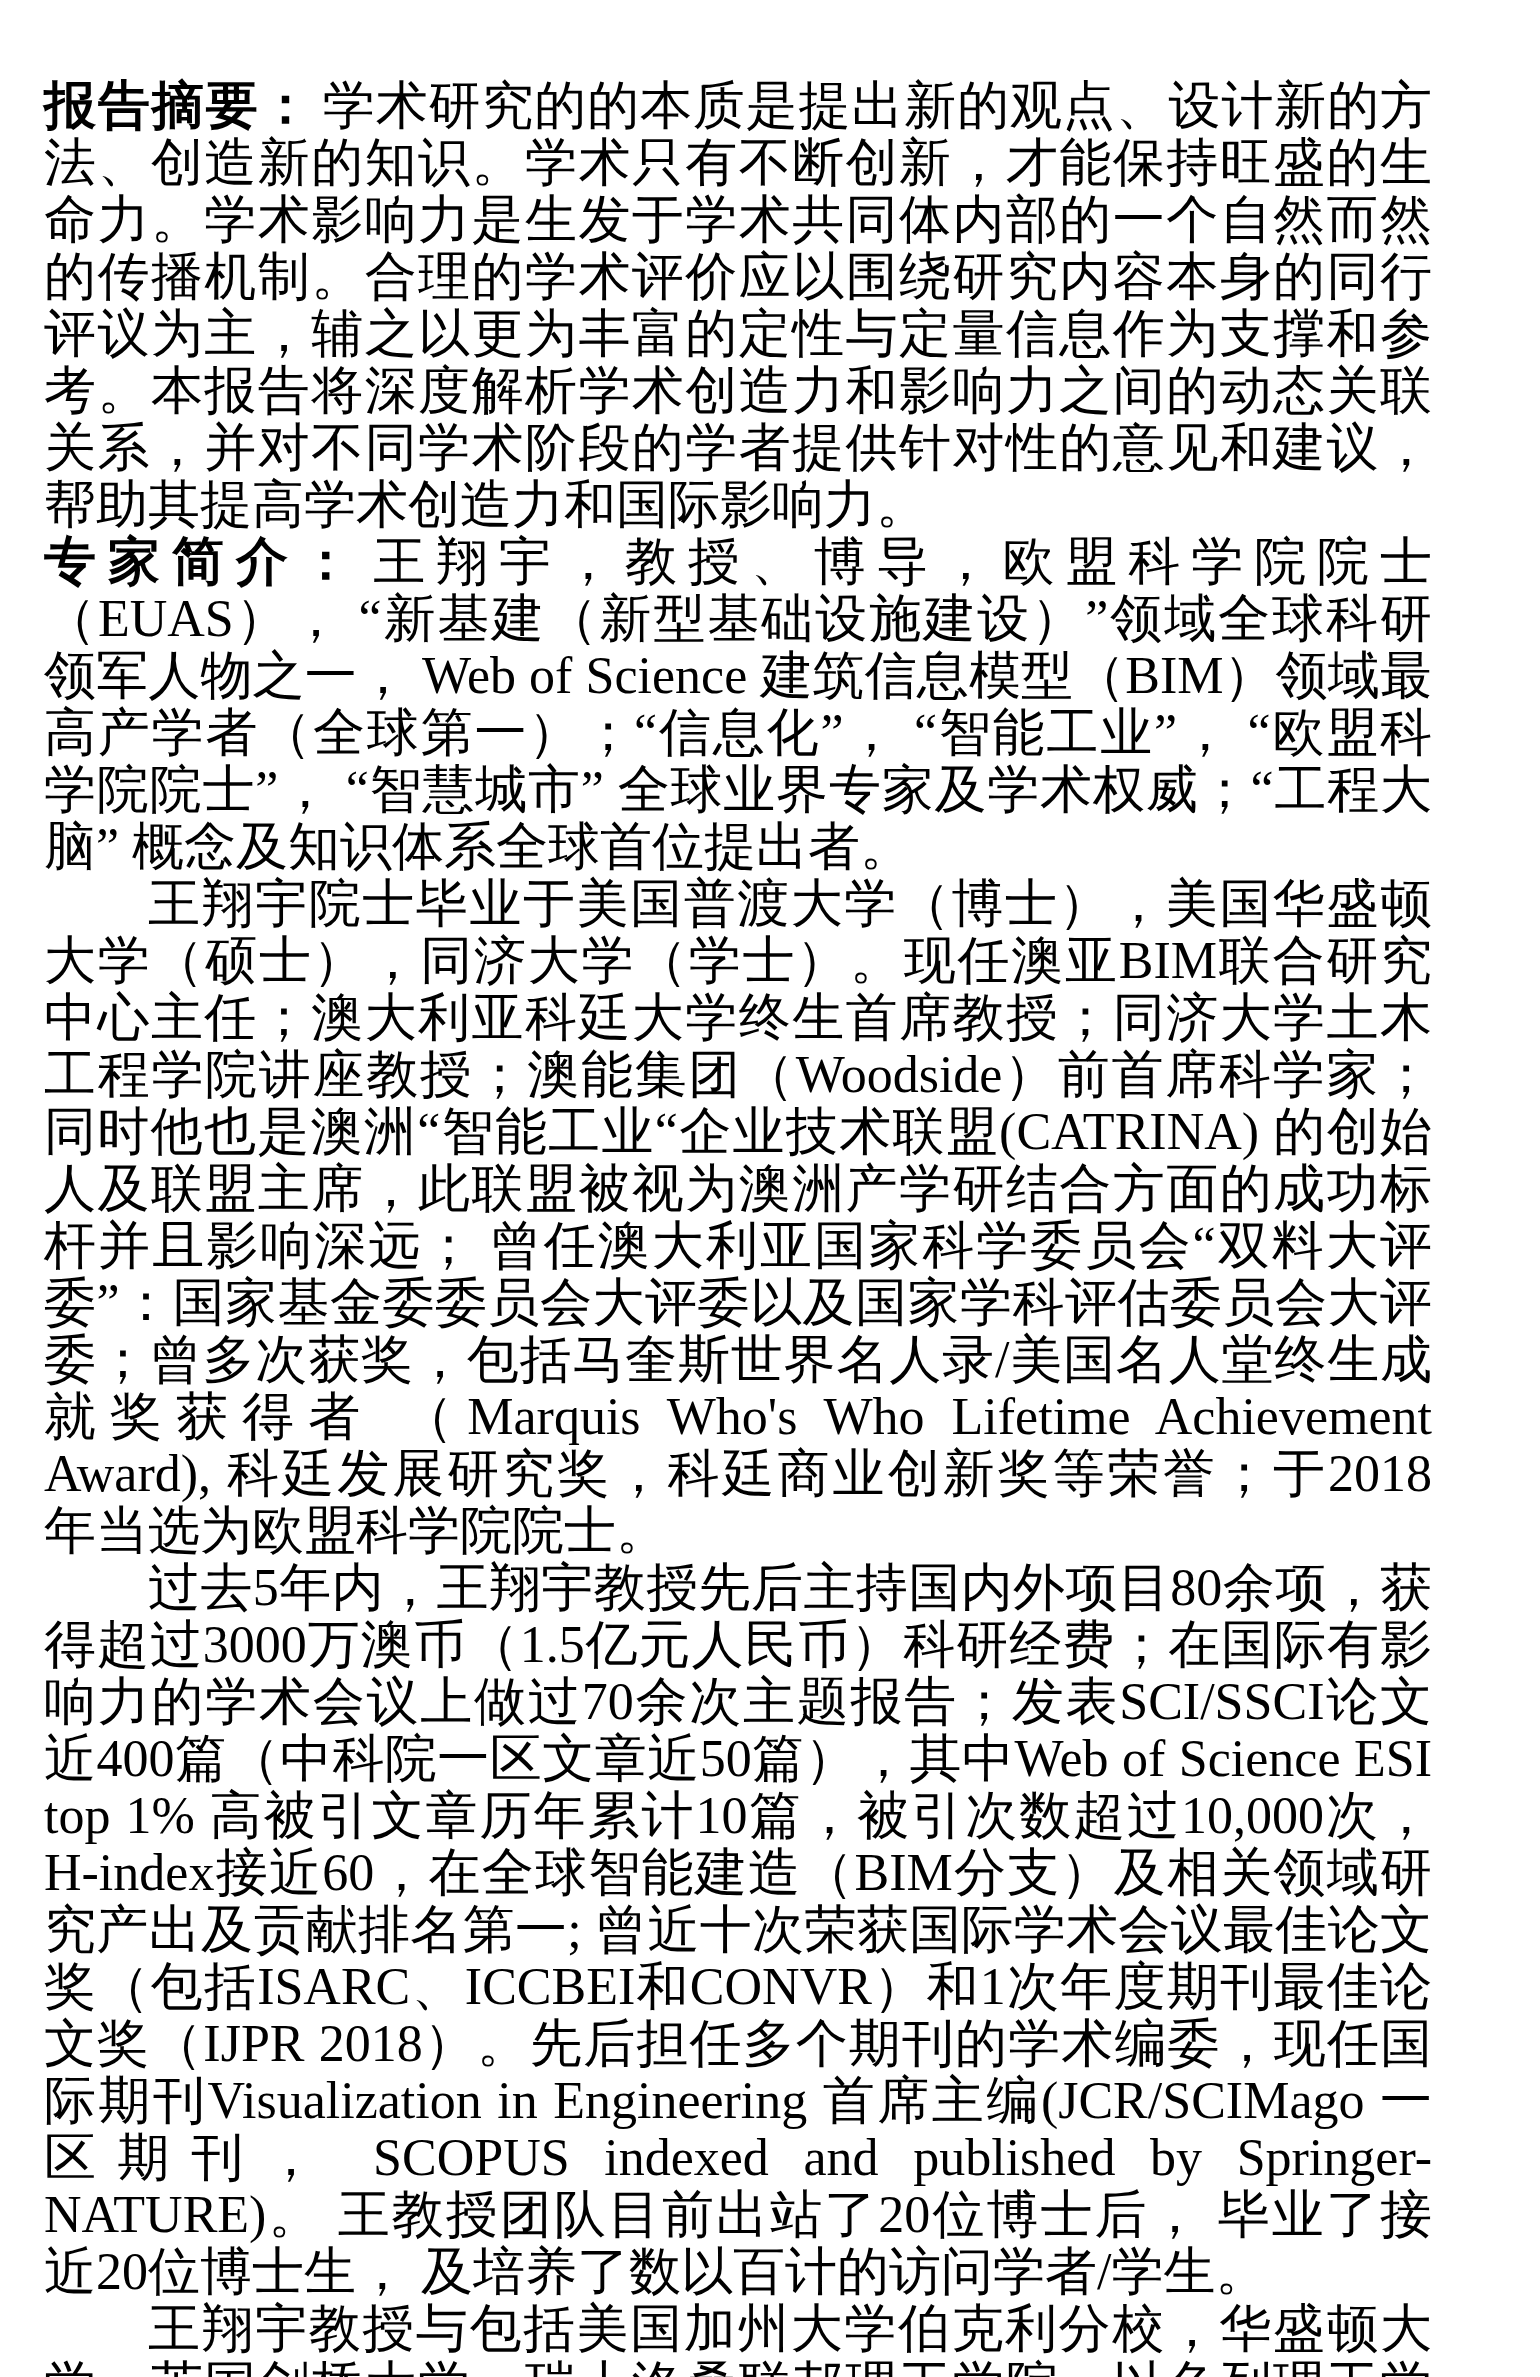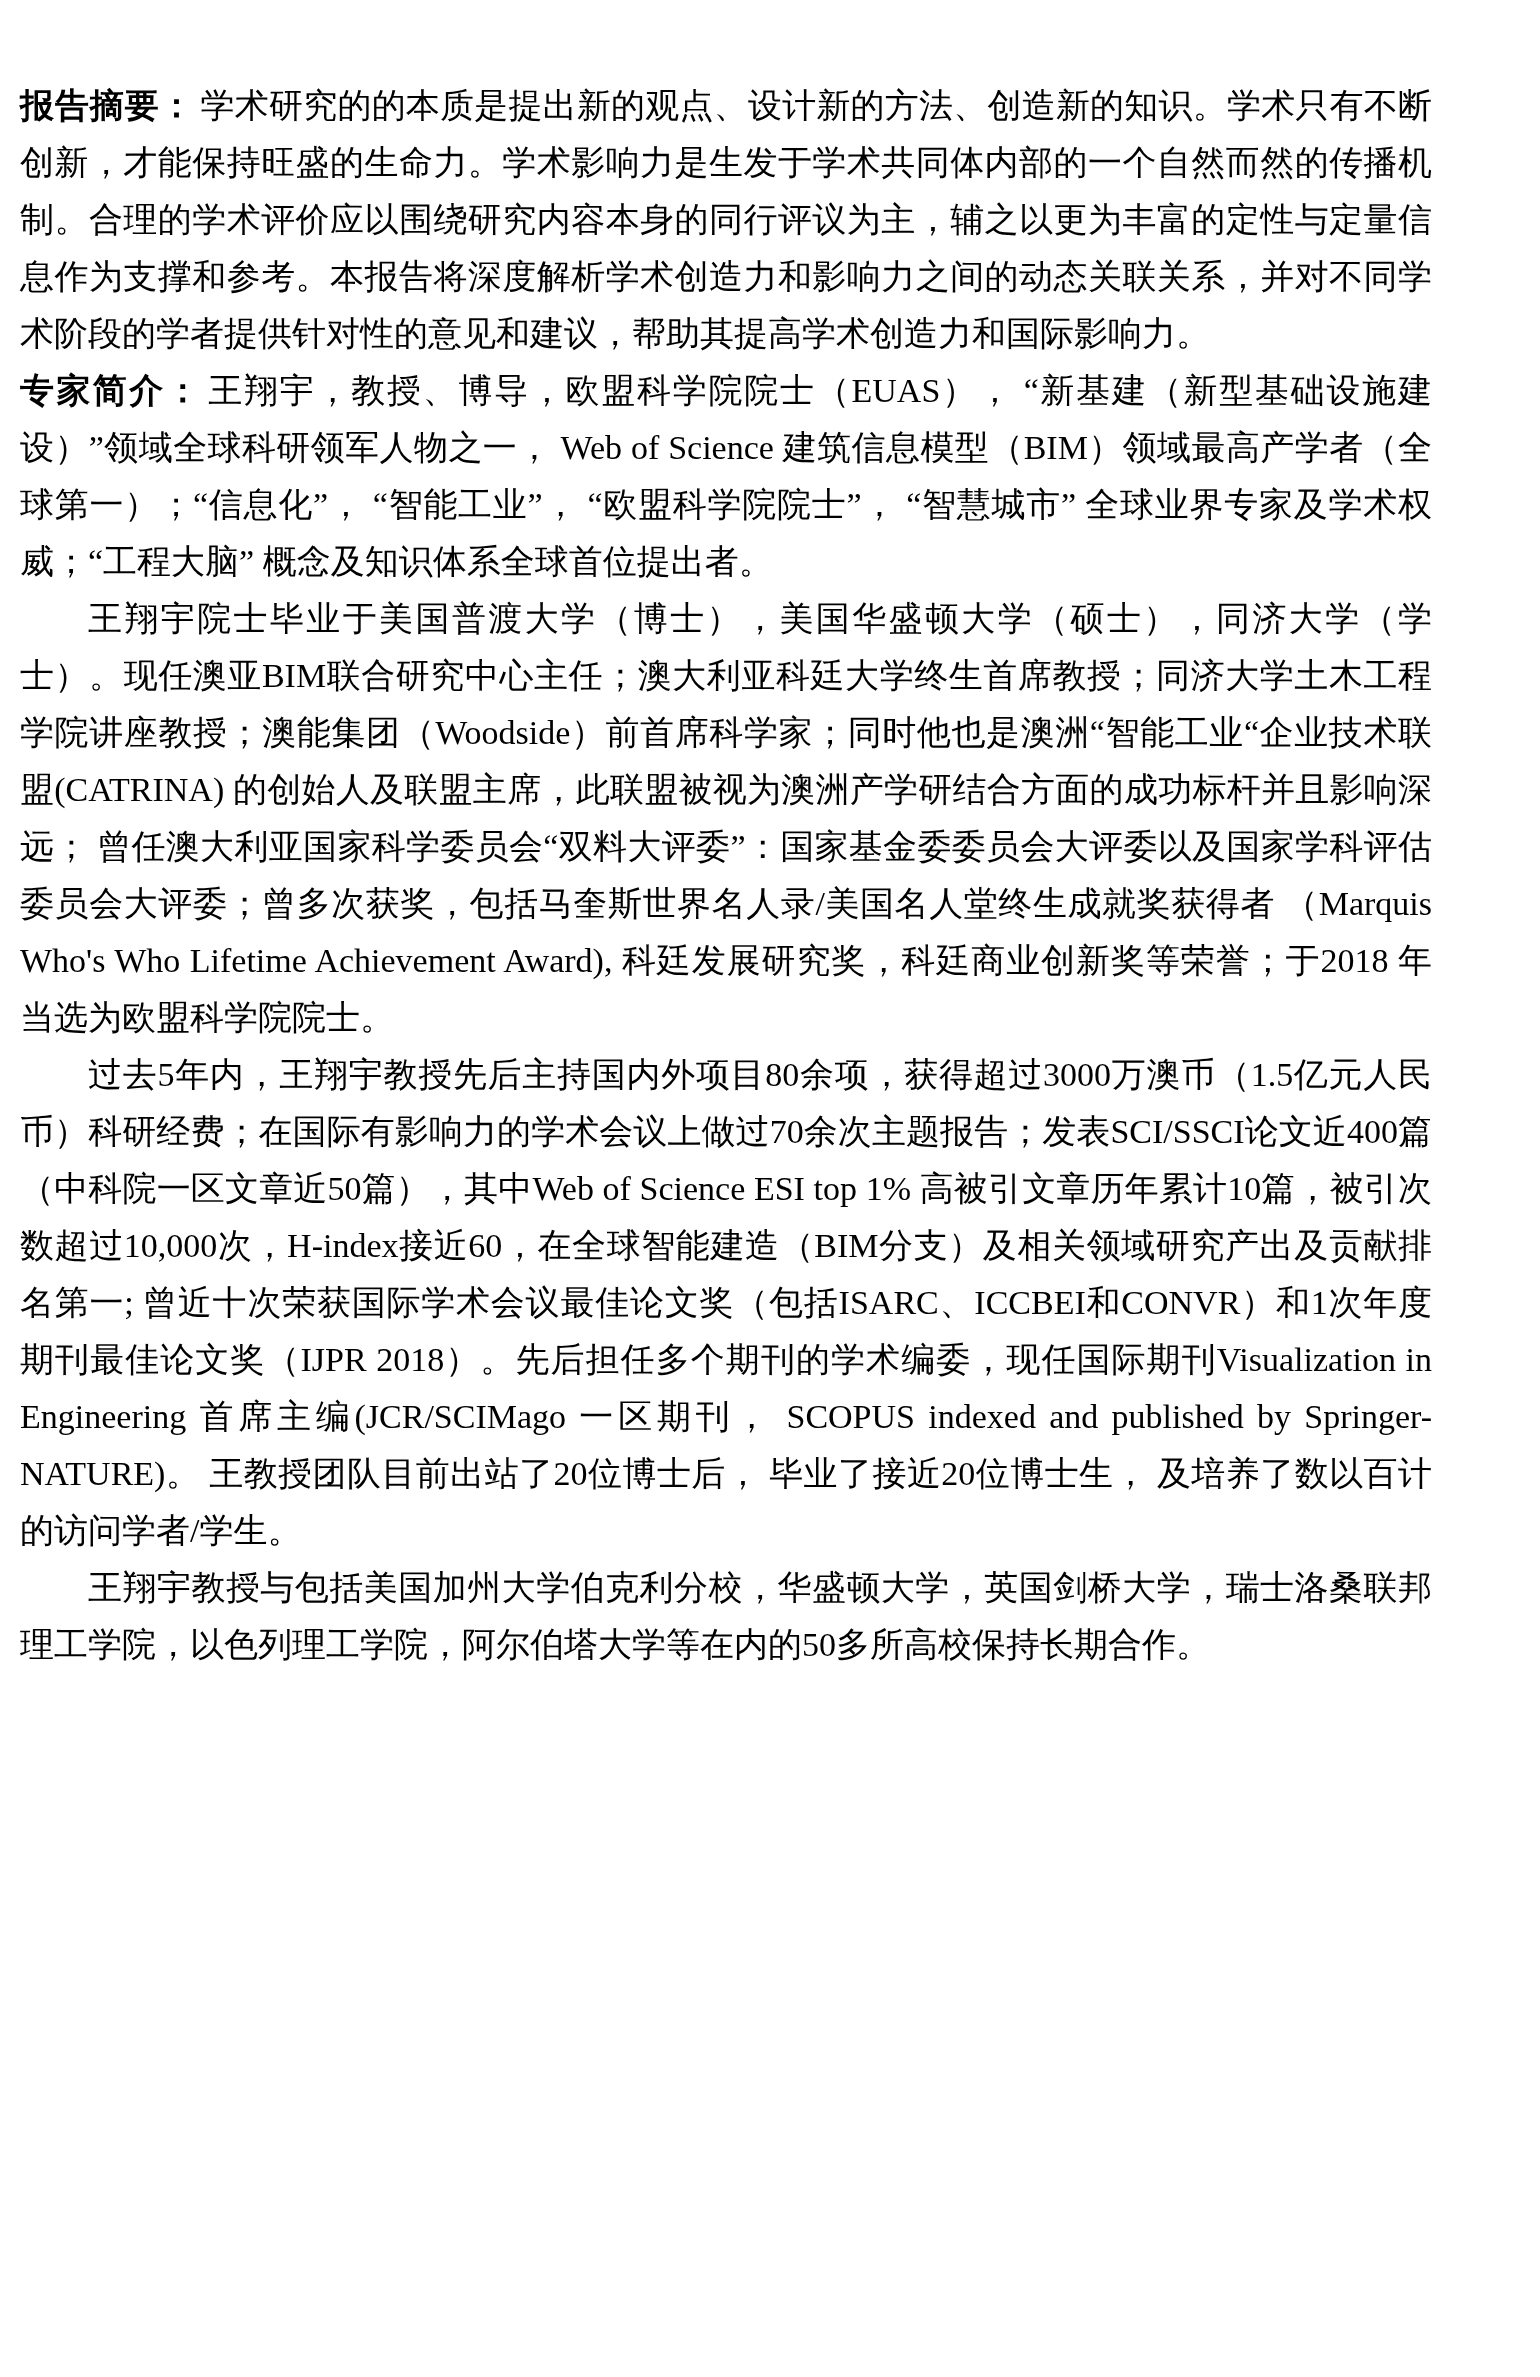--- a/index.html
+++ b/index.html
@@ -7,23 +7,23 @@
     padding: 0;
     background: #ffffff;
   }
   .page {
     position: relative;
     width: 1540px;
     height: 2377px;
     background: #ffffff;
     color: #000000;
     box-sizing: border-box;
-    padding: 77px 108px 0 20px;
+    padding: 77px 108px 0 44px;
     font-family: "Liberation Serif", "DejaVu Serif", serif;
-    font-size: 34px;
+    font-size: 52px;
     line-height: 57px;
     text-align: justify;
     text-justify: inter-ideograph;
     overflow: hidden;
   }
   p.para {
     margin: 0;
     padding: 0;
   }
   p.para.indent {

